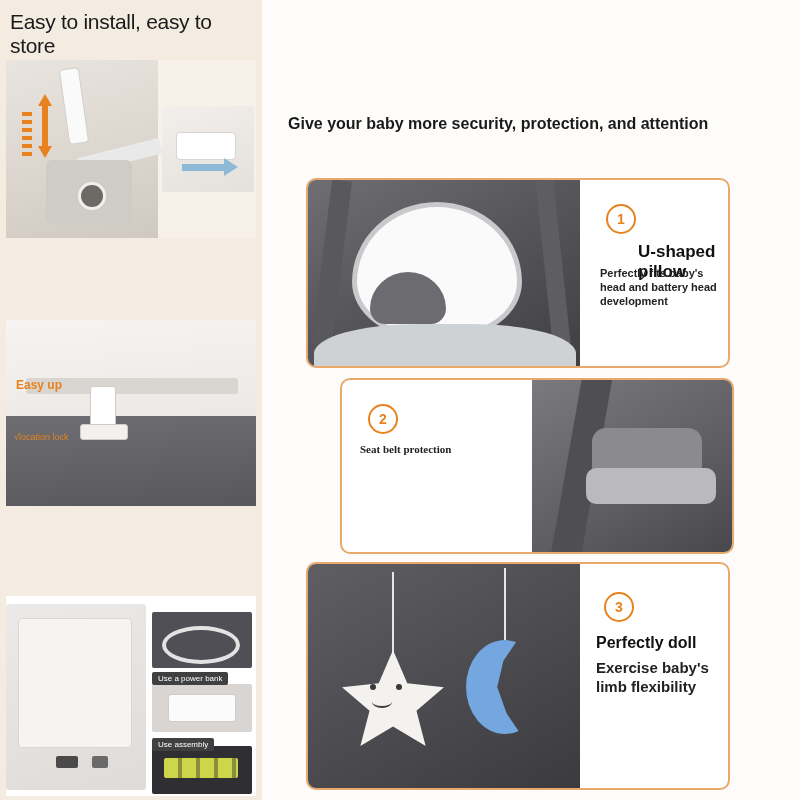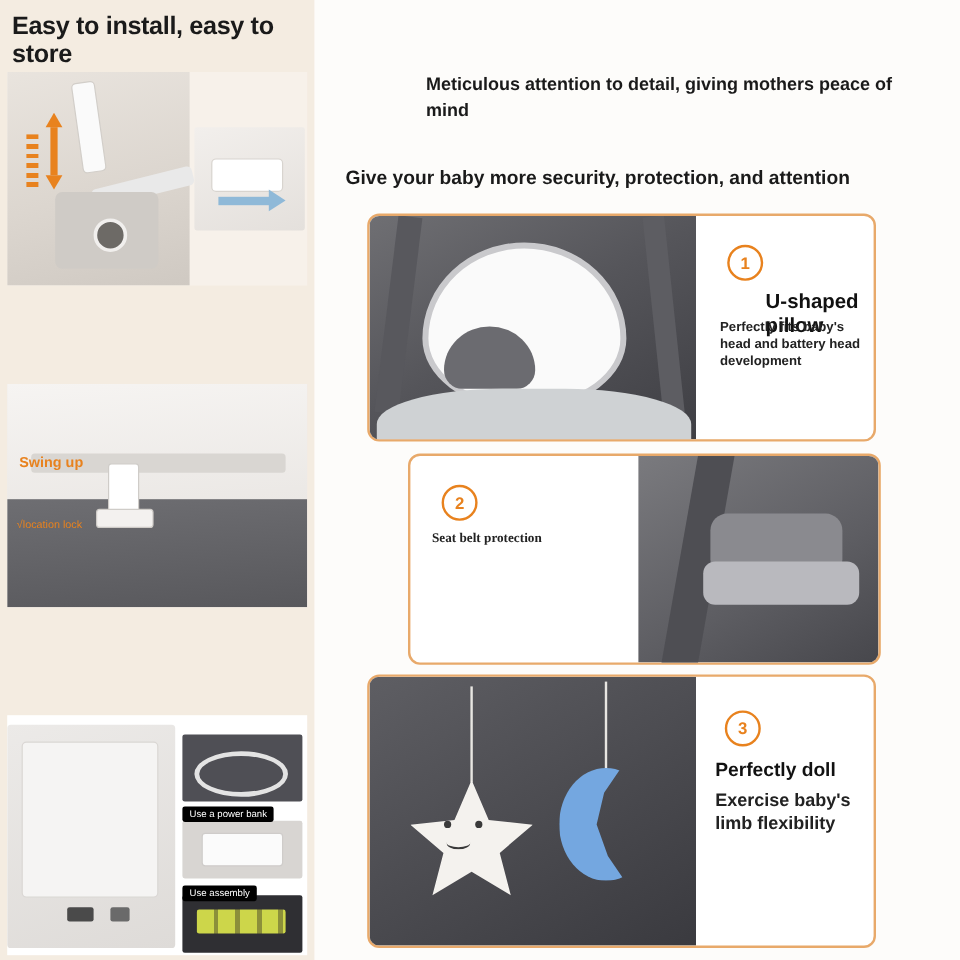--- a/index.html
+++ b/index.html
@@ -25,21 +25,21 @@
   .left-col {
     position: absolute;
     left: 0;
     top: 0;
     width: 262px;
     height: 800px;
     background: #f4ece1;
   }
   .left-title {
     font-size: 21px;
-    font-weight: bold;
+    font-weight: normal;
     color: #1a1a1a;
     padding: 10px 12px 0 10px;
     line-height: 1.15;
     letter-spacing: -0.3px;
   }
   .left-sub {
     font-size: 9px;
     color: #5b5248;
     padding: 4px 8px 5px 14px;
   }
@@ -297,39 +297,39 @@
     position: absolute;
     left: 12px; top: 12px;
     width: 74px; height: 20px;
     background: repeating-linear-gradient(to right,#cdd64a 0 14px,#8c8f3a 14px 18px);
     border-radius: 2px;
   }
   .tagbtn {
     position: absolute;
     font-size: 8px;
     color: #ffffff;
-    background: #000000;
+    background: #404040;
     padding: 2px 6px;
     border-radius: 2px;
     white-space: nowrap;
   }
 
   
   .right-head1 {
     position: absolute;
     left: 355px; top: 60px;
     width: 400px;
     font-size: 15px;
     font-weight: bold;
     color: #1a1a1a;
     line-height: 1.45;
   }
   .right-head2 {
     position: absolute;
-    left: 288px; top: 140px;
+    left: 288px; top: 115px;
     width: 500px;
     font-size: 16px;
     font-weight: bold;
     color: #1a1a1a;
   }
 
   .feature-card {
     position: absolute;
     border: 2px solid #e8a96a;
     border-radius: 10px;
@@ -516,21 +516,21 @@
 
     <div class="left-title2">Swing lock, control at will</div>
     <div class="left-sub2">Locks/twists with a simple twist</div>
 
     <div class="panel2">
       <div class="p2-top"></div>
       <div class="p2-bot"></div>
       <div class="p2-bar"></div>
       <div class="p2-lock"></div>
       <div class="p2-lock2"></div>
-      <div class="p2-label">Swing up</div>
+      <div class="p2-label">Easy up</div>
       <div class="p2-label2">√location lock</div>
     </div>
 
     <div class="left-title2" style="padding-top:14px">Various power supply modes</div>
     <div class="left-sub" style="text-align:center;padding:4px 10px 0 10px;line-height:1.3">Usb power: perfect for on-the-go use with a power bank. mains power: ideal for everyday use with a standard household outlet, perfect for bedrooms and living rooms. battery powered: no location restrictions - use it anywhere, anytime</div>
 
     <div class="panel3">
       <div class="p3-left">
         <div class="p3-panelbox"></div>
         <div class="p3-usb"></div>
@@ -547,21 +547,20 @@
 
       <div class="p3-r3">
         <div class="p3-batt"></div>
       </div>
     </div>
 
     <div class="tagbtn" style="left:152px; top:672px;">Use a power bank</div>
     <div class="tagbtn" style="left:152px; top:738px;">Use assembly</div>
   </div>
 
-  <div class="right-head1">Meticulous attention to detail, giving mothers peace of mind</div>
   <div class="right-head2">Give your baby more security, protection, and attention</div>
 
   <div class="feature-card card1">
     <div class="card-photo photo1">
       <div class="pillow-strap"></div>
       <div class="pillow-strap2"></div>
       <div class="pillow"></div>
       <div class="pillow-notch"></div>
       <div class="pillow-seat"></div>
     </div>

